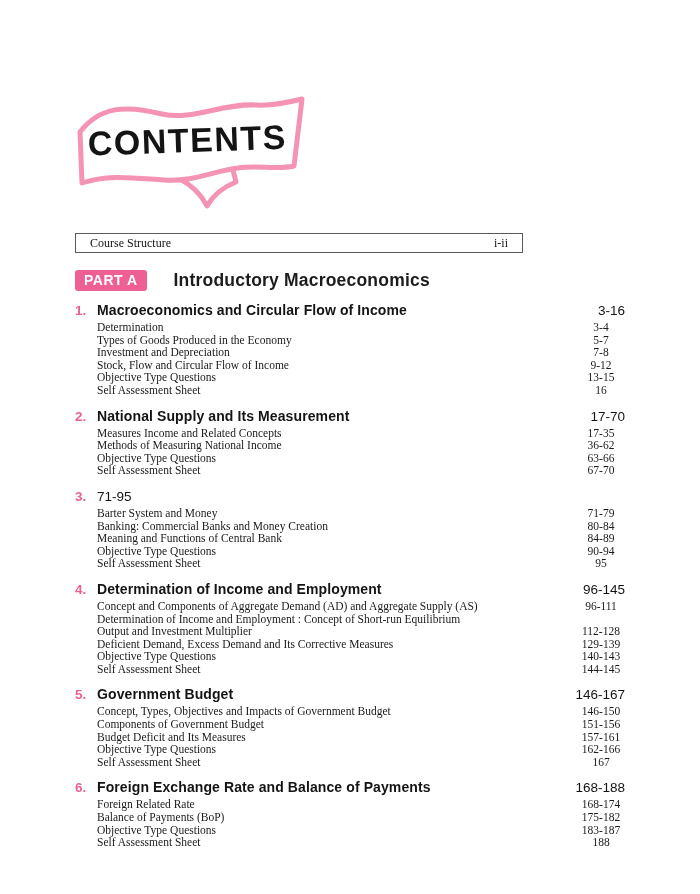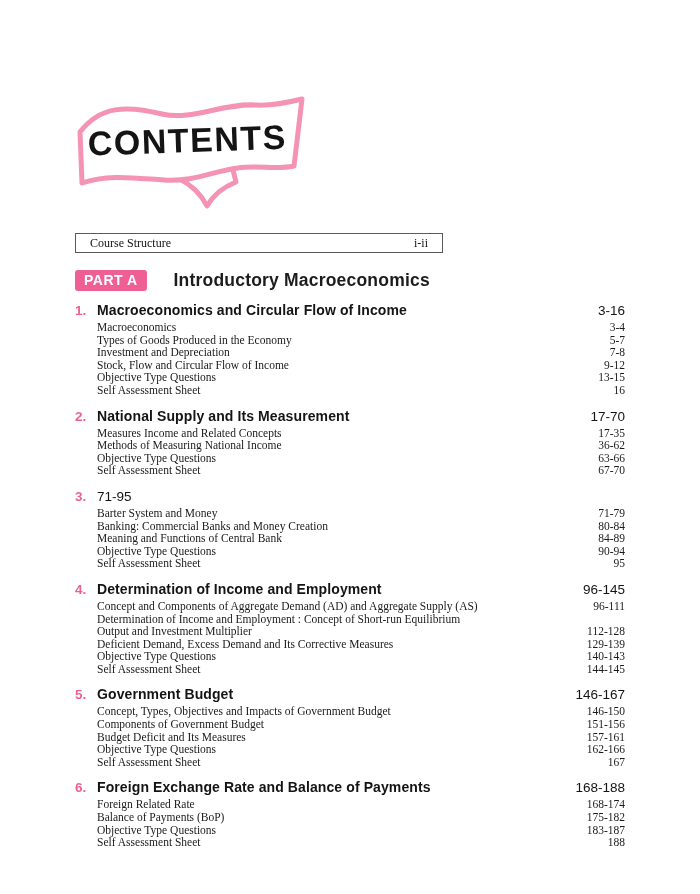--- a/index.html
+++ b/index.html
@@ -29,21 +29,21 @@
     font-size: 34px;
     letter-spacing: 1.5px;
     fill: #141414;
   }
 
   
   .course-box {
     position: absolute;
     left: 75px;
     top: 233px;
-    width: 368px;
+    width: 448px;
     height: 20px;
     border: 1px solid #5a5a5a;
     display: flex;
     align-items: center;
     justify-content: space-between;
     padding: 0 14px;
     box-sizing: border-box;
     font-family: "Liberation Serif", serif;
     font-size: 12px;
     color: #111;
@@ -120,21 +120,21 @@
   .it-label {
     flex: 1;
     font-family: "Liberation Serif", serif;
     font-size: 11.5px;
     color: #1a1a1a;
   }
   .it-pages {
     font-family: "Liberation Serif", serif;
     font-size: 11.5px;
     color: #1a1a1a;
-    text-align: right;
+    text-align: center;
     flex: none;
     min-width: 48px;
   }
 </style>
 </head>
 <body>
 
 <div class="page">
 
   <div class="banner">
@@ -167,21 +167,21 @@
 
   <div class="chapters">
   <div class="chapter">
     <div class="chapter-header">
       <span class="ch-num">1.</span>
       <span class="ch-title">Macroeconomics and Circular Flow of Income</span>
       <span class="ch-pages">3-16</span>
     </div>
     <div class="chapter-items">
   <div class="toc-item">
-    <span class="it-label">Macroeconomics</span>
+    <span class="it-label">Determination</span>
     <span class="it-pages">3-4</span>
   </div>
 
   <div class="toc-item">
     <span class="it-label">Types of Goods Produced in the Economy</span>
     <span class="it-pages">5-7</span>
   </div>
 
   <div class="toc-item">
     <span class="it-label">Investment and Depreciation</span>

